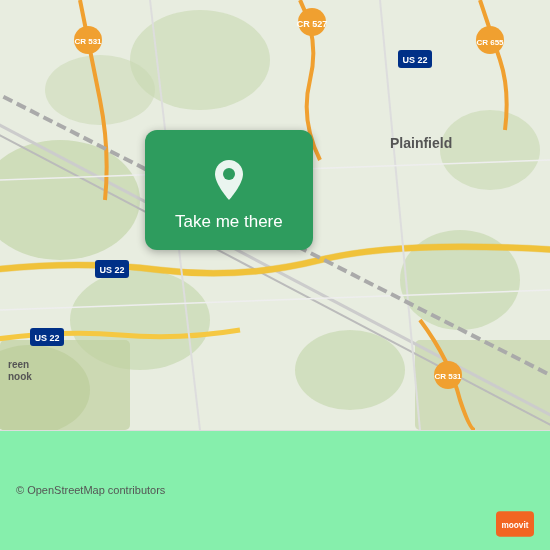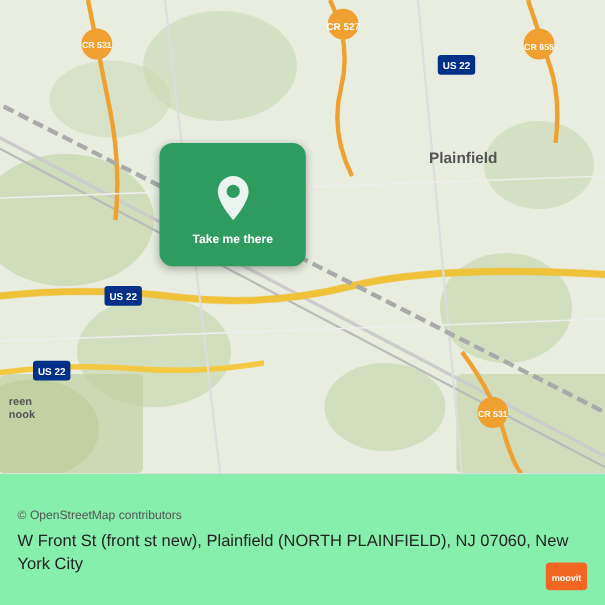--- a/index.html
+++ b/index.html
@@ -41,22 +41,22 @@
     }
 
     #pin-icon {
       width: 36px;
       height: 44px;
       margin-bottom: 10px;
     }
 
     #take-me-there-label {
       color: white;
-      font-size: 11px;
-      font-weight: 700;
+      font-size: 17px;
+      font-weight: 400;
       white-space: nowrap;
     }
 
     #bottom-bar {
       width: 550px;
       height: 120px;
       background: #86efac;
       border-top: 1px solid #ddd;
       display: flex;
       flex-direction: column;
@@ -168,21 +168,20 @@
       <circle cx="18" cy="16" r="6" fill="#2e9c5e"></circle>
     </svg>
     <span id="take-me-there-label">Take me there</span>
   </button>
 </div>
 
 <div id="bottom-bar">
   <div id="osm-attribution">
     <span>© OpenStreetMap contributors</span>
   </div>
-  <div id="address-text">W Front St (front st new), Plainfield (NORTH PLAINFIELD), NJ 07060, New York City</div>
 
   <div id="moovit-logo">
     <svg id="moovit-icon" viewBox="0 0 60 40" xmlns="http://www.w3.org/2000/svg">
 
       <rect width="60" height="40" rx="6" fill="#f26522"></rect>
       <text x="30" y="27" text-anchor="middle" fill="white" font-size="13" font-weight="bold" font-family="Arial">moovit</text>
     </svg>
   </div>
 </div>
 

